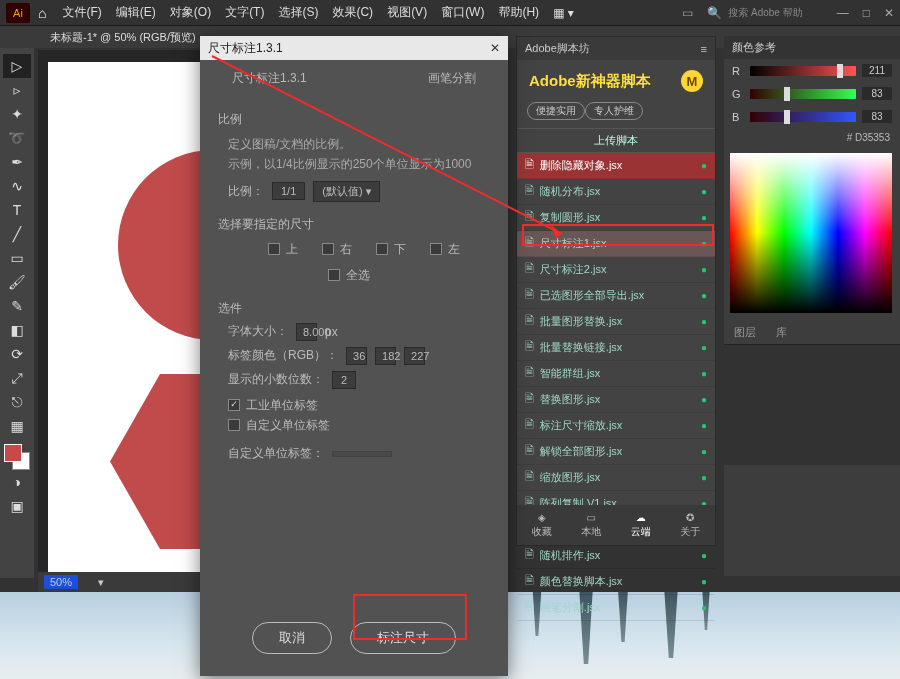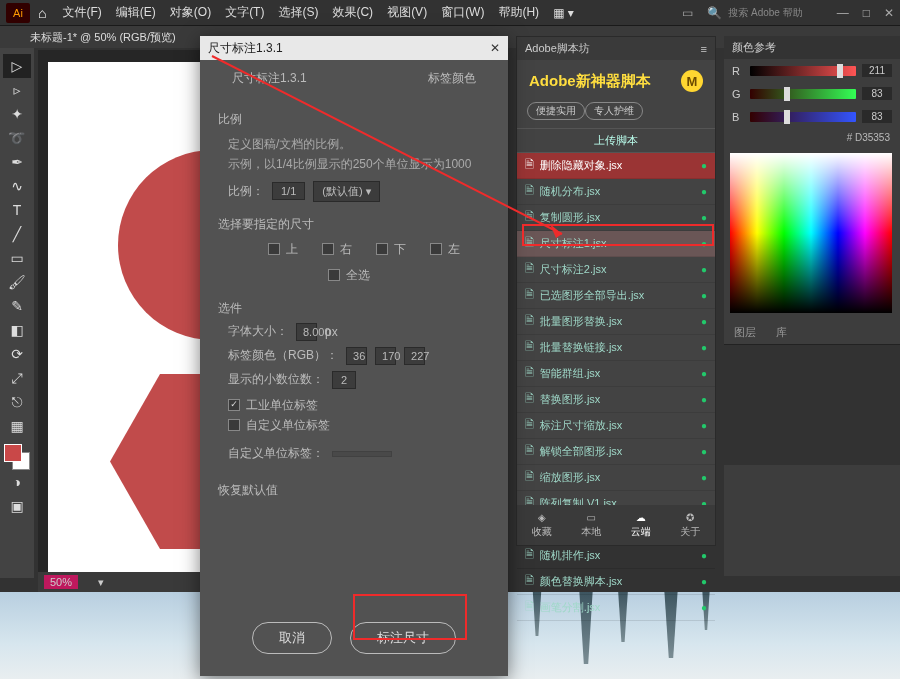--- a/index.html
+++ b/index.html
@@ -7,38 +7,38 @@
 
 
 .menubar { height: 26px; background: #323232; display: flex; align-items: center; padding: 0 6px; border-bottom: 1px solid #1a1a1a; }
 .app-icon { width: 24px; height: 20px; background: #310000; color: #ff9a00; font-weight: normal; font-size: 11px; display: flex; align-items: center; justify-content: center; border-radius: 2px; margin-right: 8px; }
 .home-icon { color: #fff; margin-right: 16px; font-size: 14px; }
 .menu-item { color: #ddd; font-size: 12px; margin-right: 14px; cursor: default; }
 .win-controls { margin-left: auto; display: flex; gap: 14px; color: #aaa; font-size: 12px; }
 .search-top { display: flex; align-items: center; gap: 6px; margin-right: 20px; color: #888; }
 
 
-.doc-tab-row { height: 22px; background: #3a3a3a; display: flex; align-items: center; padding-left: 20px; font-size: 11px; color: #ddd; }
+.doc-tab-row { height: 22px; background: #3a3a3a; display: flex; align-items: center; padding-left: 40px; font-size: 11px; color: #ddd; }
 .doc-tab { padding: 3px 10px; }
 
 
 .tool-col { position: absolute; left: 0; top: 48px; width: 34px; background: #434343; display: flex; flex-direction: column; align-items: center; gap: 0; padding-top: 6px; height: 530px; }
 .tool-btn { width: 28px; height: 24px; display: flex; align-items: center; justify-content: center; color: #ddd; font-size: 14px; cursor: default; }
 .tool-active { background: #222; }
 .swatch-pair { width: 26px; height: 26px; position: relative; margin-top: 6px; }
 .swatch-f { width: 18px; height: 18px; background: #c94848; border: 1px solid #fff; position: absolute; top: 0; left: 0; }
 .swatch-b { width: 18px; height: 18px; background: #fff; border: 1px solid #888; position: absolute; bottom: 0; right: 0; }
 
 
 .canvas-wrap { position: absolute; left: 38px; top: 50px; width: 465px; height: 540px; background: #262626; }
 .canvas { position: absolute; left: 10px; top: 12px; width: 445px; height: 510px; background: #fff; }
 .shape-circle { position: absolute; left: 70px; top: 88px; width: 190px; height: 190px; border-radius: 50%; background: #c14b4b; }
 .shape-hex { position: absolute; left: 62px; top: 312px; width: 200px; height: 175px; background: #c14b4b; clip-path: polygon(25% 0, 75% 0, 100% 50%, 75% 100%, 25% 100%, 0 50%); }
 .zoom-bar { position: absolute; left: 38px; top: 572px; height: 20px; width: 465px; background: #3a3a3a; display: flex; align-items: center; padding: 0 6px; font-size: 11px; color: #ccc; }
-.zoom-sel { background: #be185d; padding: 1px 6px; margin-right: 20px; }
+.zoom-sel { background: #1d4ed8; padding: 1px 6px; margin-right: 20px; }
 
 
 .dialog { position: absolute; left: 200px; top: 36px; width: 308px; height: 640px; background: #525252; box-shadow: 0 4px 18px rgba(0,0,0,.5); z-index: 40; }
 .dlg-title { height: 24px; background: #e8e8e8; color: #222; font-size: 12px; display: flex; align-items: center; padding: 0 8px; }
 .dlg-close { margin-left: auto; color: #333; cursor: default; }
 .dlg-header { display: flex; justify-content: space-between; padding: 10px 32px; font-size: 12px; color: #bbb; }
 .dlg-body { padding: 8px 18px; font-size: 12px; color: #bbb; }
 .sect-label { color: #bbb; margin: 6px 0 6px 0; }
 .sect-sub { margin-left: 10px; color: #aaa; line-height: 1.7; }
 .row-line { display: flex; align-items: center; gap: 8px; margin: 6px 0 6px 10px; }
@@ -157,21 +157,21 @@
     <span>▾</span>
 </div>
 
 <div class="dialog">
   <div class="dlg-title">
     <span>尺寸标注1.3.1</span>
     <span class="dlg-close">✕</span>
   </div>
   <div class="dlg-header">
     <span>尺寸标注1.3.1</span>
-    <span>标签颜色</span>
+    <span>画笔分割</span>
   </div>
   <div class="dlg-body">
     <div class="sect-label">比例</div>
     <div class="sect-sub">定义图稿/文档的比例。</div>
     <div class="sect-sub">示例，以1/4比例显示的250个单位显示为1000</div>
     <div class="row-line">
       <span>比例：</span>
       <span class="sel-box"><span>1/1</span></span>
       <span class="sel-box"><span>(默认值)</span> ▾</span>
     </div>
@@ -202,41 +202,40 @@
 
     <div class="sect-label" style="margin-top:14px">选件</div>
     <div class="row-line">
       <span>字体大小：</span>
       <span class="num-box">8.000</span>
       <span>px</span>
     </div>
     <div class="row-line">
       <span>标签颜色（RGB）：</span>
       <span class="num-box">36</span>
-      <span class="num-box">170</span>
+      <span class="num-box">182</span>
       <span class="num-box">227</span>
     </div>
     <div class="row-line">
       <span>显示的小数位数：</span>
       <span class="num-box" style="width:24px">2</span>
     </div>
     <div class="chk">
         <span class="chk-box">✓</span>
         <span>工业单位标签</span>
       </div>
     <div class="chk">
         <span class="chk-box"></span>
         <span>自定义单位标签</span>
       </div>
     <div class="row-line" style="margin-top:10px">
       <span>自定义单位标签：</span>
       <span class="num-box" style="width:60px;opacity:.4"></span>
     </div>
 
-    <div class="sect-label" style="margin-top:20px">恢复默认值</div>
     <div class="sect-sub" style="opacity:.3">&nbsp;</div>
   </div>
   <div class="dlg-buttons">
     <div class="btn-pill">取消</div>
     <div class="btn-pill">标注尺寸</div>
   </div>
 </div>
 
 <div class="red-rect" style="left:353px; top:594px; width:114px; height:46px"></div>
 <div class="red-rect" style="left:522px; top:224px; width:192px; height:22px"></div>

